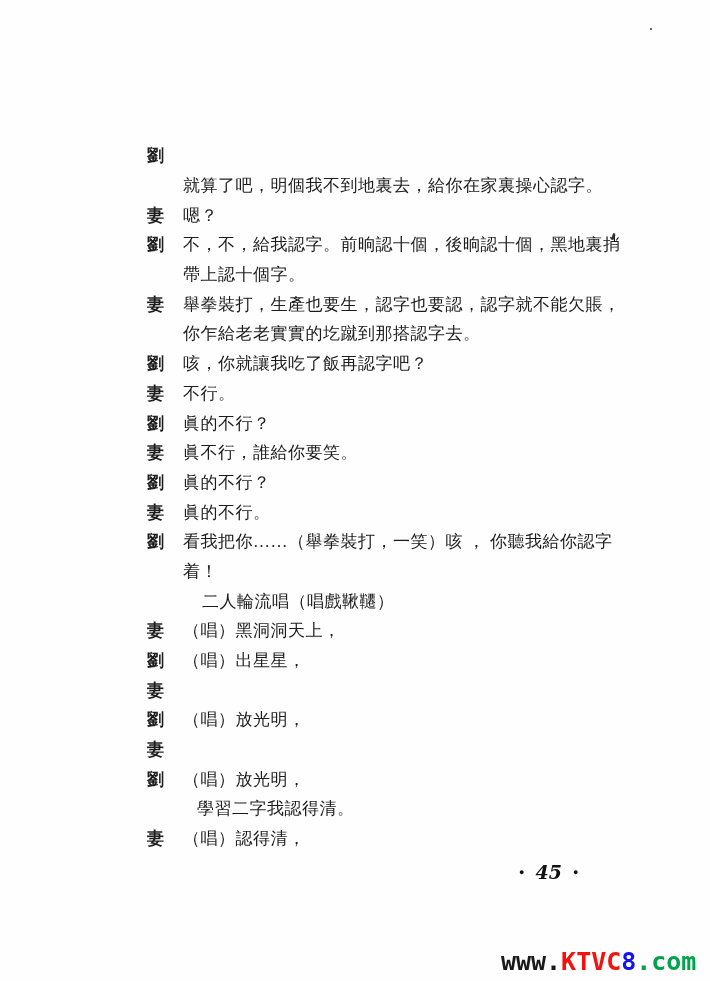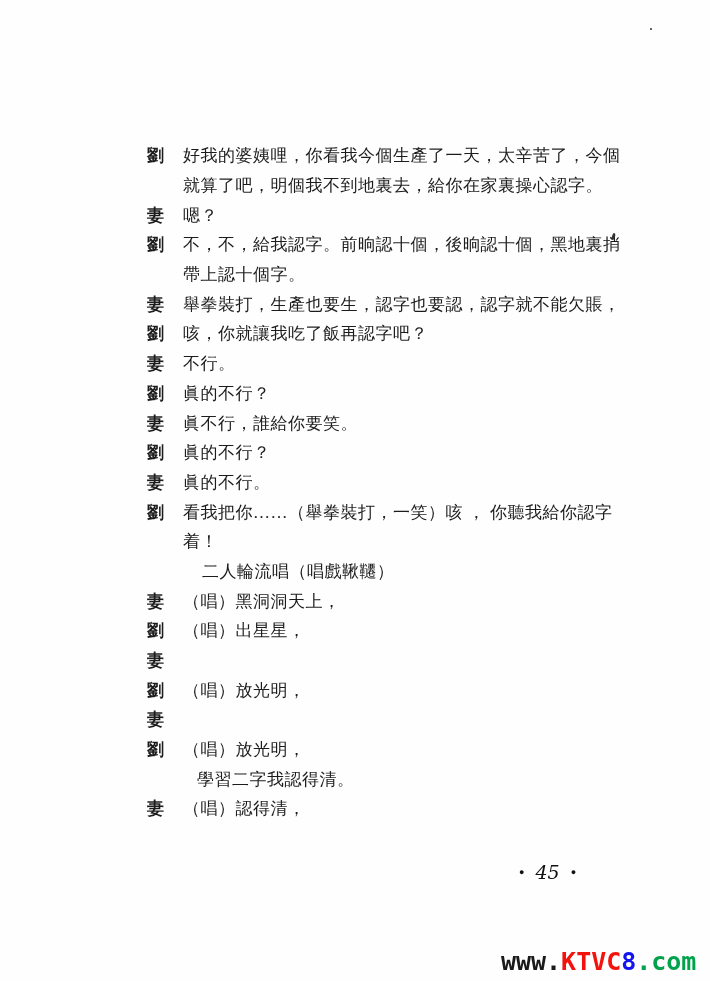--- a/index.html
+++ b/index.html
@@ -40,21 +40,21 @@
     left:519px;top:861px;
     display:flex;
     align-items:center;
     gap:11px;
     color:#111;
   }
   .pageno .dot{font-size:9px;line-height:1;}
   .pageno .num{
     font-size:19px;
     font-style:italic;
-    font-weight:400;
+    font-weight:700;
     font-family:"DejaVu Serif",serif;
   }
   .watermark{
     position:absolute;
     left:501px;top:948px;
     font-family:"DejaVu Sans Mono","Liberation Mono",monospace;
     font-weight:700;
     font-size:24px;
     letter-spacing:0px;
     white-space:nowrap;
@@ -70,39 +70,41 @@
   .speck-b{left:612px;top:233px;width:3px;height:7px;border-radius:40% 60% 50% 50%;transform:rotate(18deg);}
 </style>
 </head>
 <body>
 
 <div class="page">
 
   <div class="script" id="script-lines">
       <div class="line turn">
         <span class="speaker">劉</span>
-        <span class="text">好我的婆姨哩，你看我今個生產了一天，太辛苦了，今個</span>
       </div>
       <div class="line cont">
         <span class="text">就算了吧，明個我不到地裏去，給你在家裏操心認字。</span>
       </div>
       <div class="line turn">
         <span class="speaker">妻</span>
         <span class="text">嗯？</span>
       </div>
       <div class="line turn">
         <span class="speaker">劉</span>
         <span class="text">不，不，給我認字。前晌認十個，後晌認十個，黑地裏捎</span>
       </div>
       <div class="line cont">
         <span class="text">帶上認十個字。</span>
       </div>
       <div class="line turn">
         <span class="speaker">妻</span>
         <span class="text">舉拳裝打，生產也要生，認字也要認，認字就不能欠賬，</span>
+      </div>
+      <div class="line cont">
+        <span class="text">你乍給老老實實的圪蹴到那搭認字去。</span>
       </div>
       <div class="line turn">
         <span class="speaker">劉</span>
         <span class="text">咳，你就讓我吃了飯再認字吧？</span>
       </div>
       <div class="line turn">
         <span class="speaker">妻</span>
         <span class="text">不行。</span>
       </div>
       <div class="line turn">

